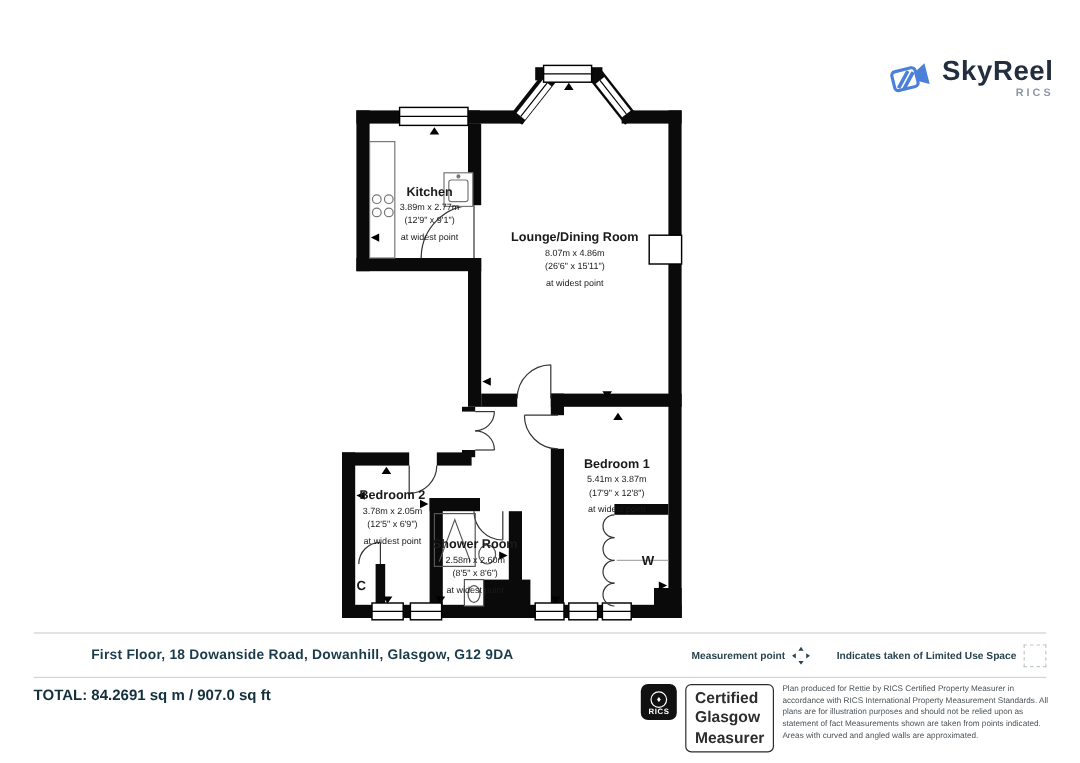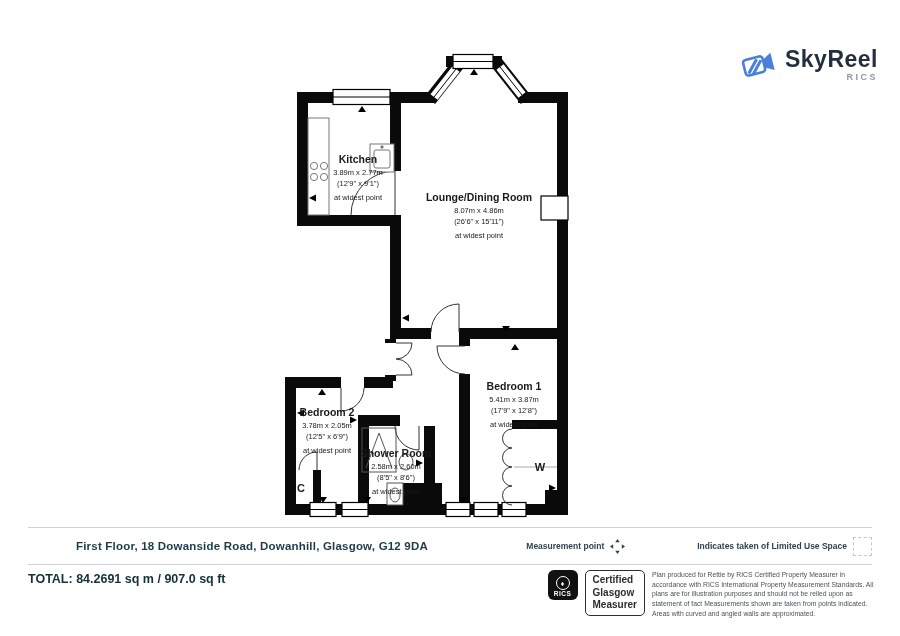--- a/index.html
+++ b/index.html
@@ -19,36 +19,36 @@
   .closet-label{font-size:11px;font-weight:600;fill:#1a1a1a;}
   text{font-family:"Liberation Sans",sans-serif;}
 
   
   .divider{position:absolute;left:28px;right:28px;height:0;border-top:1px solid #cfd4d6;}
   .d1{top:527px;} .d2{top:564px;}
   .frow1{position:absolute;left:28px;right:28px;top:528px;height:36px;
          display:flex;align-items:center;justify-content:space-between;}
   .address{font-size:11.5px;font-weight:700;color:#1b3b4b;letter-spacing:.2px;padding-left:48px;}
   .legend{display:flex;align-items:center;gap:6px;}
-  .legend-wrap{display:flex;align-items:center;gap:72px;}
+  .legend-wrap{display:flex;align-items:center;gap:22px;}
   .legend-label{font-size:8.5px;font-weight:600;color:#2a4450;}
   .dashed-box{width:17px;height:17px;border:1px dashed #c2c8cb;background:#fff;}
   .frow2{position:absolute;left:28px;right:20px;top:570px;display:flex;
          justify-content:space-between;align-items:flex-start;}
   .areas{line-height:1.5;}
   .approx{font-size:9px;font-weight:600;color:#1b3b4b;}
   .total{font-size:12.5px;font-weight:800;color:#14303c;}
   .rics-block{display:flex;align-items:flex-start;gap:7px;}
   .rics-logo{width:30px;height:30px;background:#111;border-radius:6px;position:relative;
              display:flex;flex-direction:column;align-items:center;justify-content:flex-end;}
   .rics-logo-text{color:#fff;font-size:6.5px;font-weight:700;letter-spacing:.5px;margin-bottom:3px;}
   .rics-emblem{width:12px;height:12px;border:1.3px solid #fff;border-radius:50%;margin-top:4px;
                display:flex;align-items:center;justify-content:center;color:#fff;font-size:7px;line-height:1;}
   .cert-badge{border:1.5px solid #2d2d2d;border-radius:5px;padding:3px 7px;line-height:1.25;}
-  .cert-line{font-size:10px;font-weight:700;color:#2d2d2d;}
+  .cert-line{font-size:13px;font-weight:700;color:#2d2d2d;}
   .disclaimer{width:228px;font-size:6.8px;line-height:1.42;color:#4b5358;text-align:left;}
 </style>
 </head>
 <body>
 
 <div class="page">
 
   <div class="logo">
     <svg width="38" height="38" viewBox="0 0 38 38">
       <g transform="rotate(-14 19 19)">

